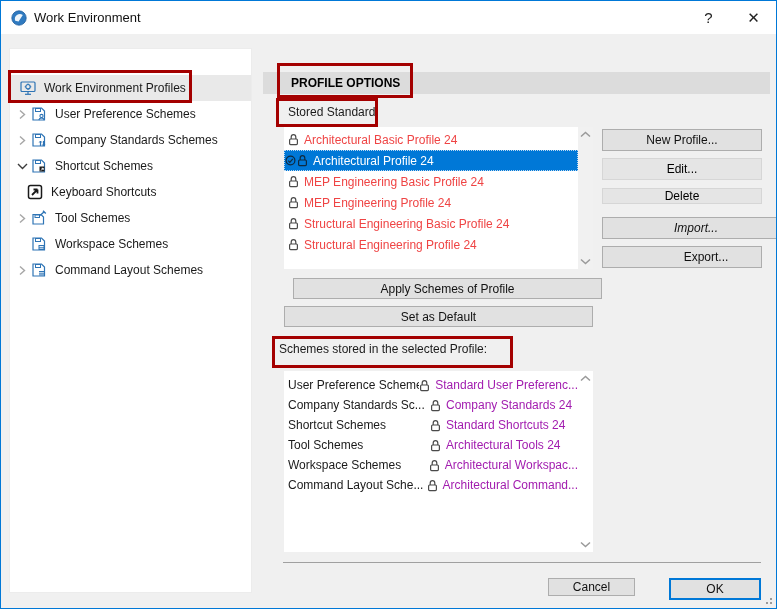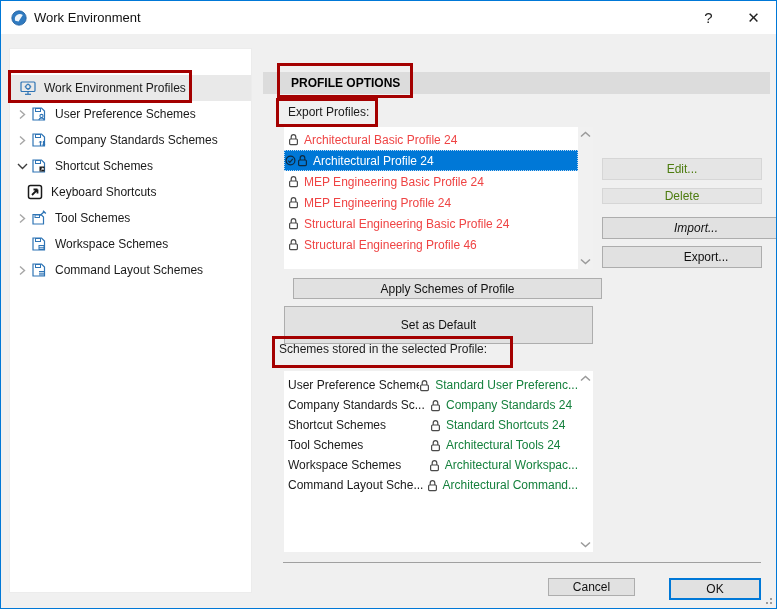--- a/index.html
+++ b/index.html
@@ -40,36 +40,36 @@
   .prow.selected{background:#0078d7;color:#fff;padding-left:1px;outline:1px dotted #bcd9f2;outline-offset:-1px;}
   .prow.selected .lockwrap{color:#0e2a40;}
   .checkwrap{display:flex;color:#0e2a40;margin-right:1px;}
   .vscroll{position:absolute;right:0;top:0;width:15px;height:100%;background:#f1f1f1;}
   .vscroll .up{position:absolute;left:2px;top:4px;display:flex;}
   .vscroll .down{position:absolute;left:2px;bottom:4px;display:flex;}
   
   .btn{position:absolute;background:#e1e1e1;border:1px solid #adadad;box-sizing:border-box;
        font-size:12px;color:#111;display:flex;align-items:center;justify-content:center;
        font-family:"Liberation Sans",sans-serif;cursor:default;}
-  .btn.disabled{color:#4d7c0f;border-color:#d6d6d6;background:#e5e5e5;}
+  .btn.disabled{color:#000000;border-color:#d6d6d6;background:#e5e5e5;}
   .b-new{left:601px;top:128px;width:160px;height:22px;}
   .b-edit{left:601px;top:157px;width:160px;height:22px;}
   .b-delete{left:601px;top:187px;width:160px;height:16px;}
   .b-import{left:601px;top:216px;width:188px;height:22px;font-style:italic;}
   .b-export{left:601px;top:245px;width:160px;height:22px;padding-left:48px;}
   .b-apply{left:292px;top:277px;width:309px;height:21px;}
-  .b-setdef{left:283px;top:305px;width:309px;height:38px;}
+  .b-setdef{left:283px;top:305px;width:309px;height:21px;}
   .b-cancel{left:547px;top:577px;width:87px;height:18px;}
   .b-ok{left:668px;top:577px;width:92px;height:22px;border:2px solid #0078d7;}
   
   .slist{position:absolute;left:283px;top:370px;width:309px;height:181px;background:#fff;}
   .srows{position:absolute;left:0;top:4px;right:15px;}
   .srow{height:20px;display:flex;align-items:center;font-size:12px;padding-left:4px;}
   .scol1{width:142px;white-space:nowrap;overflow:hidden;}
-  .scol2{display:flex;align-items:center;color:#15803d;}
+  .scol2{display:flex;align-items:center;color:#a21caf;}
   .scol2 .lockwrap{display:flex;color:#4a4a4a;}
   .scol2 .sval{margin-left:5px;white-space:nowrap;}
   
   .separator{position:absolute;left:282px;top:561px;width:478px;height:1px;background:#a0a0a0;}
   .redbox{position:absolute;border:3px solid #a40000;box-sizing:border-box;z-index:9;pointer-events:none;}
   .rb-tree{left:7px;top:69px;width:184px;height:33px;}
   .rb-header{left:276px;top:62px;width:136px;height:35px;}
   .rb-stored{left:275px;top:97px;width:102px;height:29px;}
   .rb-schemes{left:271px;top:335px;width:241px;height:32px;}
   .grip{position:absolute;right:4px;bottom:4px;width:10px;height:10px;}
@@ -232,21 +232,21 @@
           </svg>
       </span>
       <span class="tlabel">Command Layout Schemes</span>
     </div>
   </div>
 
   <div class="band">
     <span>PROFILE OPTIONS</span>
   </div>
 
-  <div class="lbl lbl-stored">Export Profiles:</div>
+  <div class="lbl lbl-stored">Stored Standard:</div>
 
   <div class="plist">
     <div class="plist-inner">
       <div class="prow">
         <span class="lockwrap">
             <svg width="11" height="13" viewBox="0 0 11 13">
               <path d="M3.2,6 V3.9 a2.3,2.3 0 0 1 4.6,0 V6" fill="none" stroke="currentColor" stroke-width="1.2"></path>
               <rect x="1.6" y="6" width="7.8" height="5.6" rx="1" fill="none" stroke="currentColor" stroke-width="1.2"></rect>
             </svg>
           </span>
@@ -294,37 +294,38 @@
           </span>
         <span class="pname">Structural Engineering Basic Profile 24</span>
       </div>
       <div class="prow">
         <span class="lockwrap">
             <svg width="11" height="13" viewBox="0 0 11 13">
               <path d="M3.2,6 V3.9 a2.3,2.3 0 0 1 4.6,0 V6" fill="none" stroke="currentColor" stroke-width="1.2"></path>
               <rect x="1.6" y="6" width="7.8" height="5.6" rx="1" fill="none" stroke="currentColor" stroke-width="1.2"></rect>
             </svg>
           </span>
-        <span class="pname">Structural Engineering Profile 46</span>
+        <span class="pname">Structural Engineering Profile 24</span>
       </div>
     </div>
     <div class="vscroll">
       <span class="up">
           <svg width="11" height="7" viewBox="0 0 11 7">
             <polyline points="1,5.5 5.5,1.5 10,5.5" fill="none" stroke="#9a9a9a" stroke-width="1.5"></polyline>
           </svg>
         </span>
       <span class="down">
           <svg width="11" height="7" viewBox="0 0 11 7">
             <polyline points="1,1.5 5.5,5.5 10,1.5" fill="none" stroke="#9a9a9a" stroke-width="1.5"></polyline>
           </svg>
         </span>
     </div>
   </div>
 
+  <div class="btn b-new">New Profile...</div>
   <div class="btn b-edit disabled">Edit...</div>
   <div class="btn b-delete disabled">Delete</div>
   <div class="btn b-import">Import...</div>
   <div class="btn b-export">Export...</div>
 
   <div class="btn b-apply">Apply Schemes of Profile</div>
   <div class="btn b-setdef">Set as Default</div>
 
   <div class="lbl lbl-schemes">Schemes stored in the selected Profile:</div>
 

